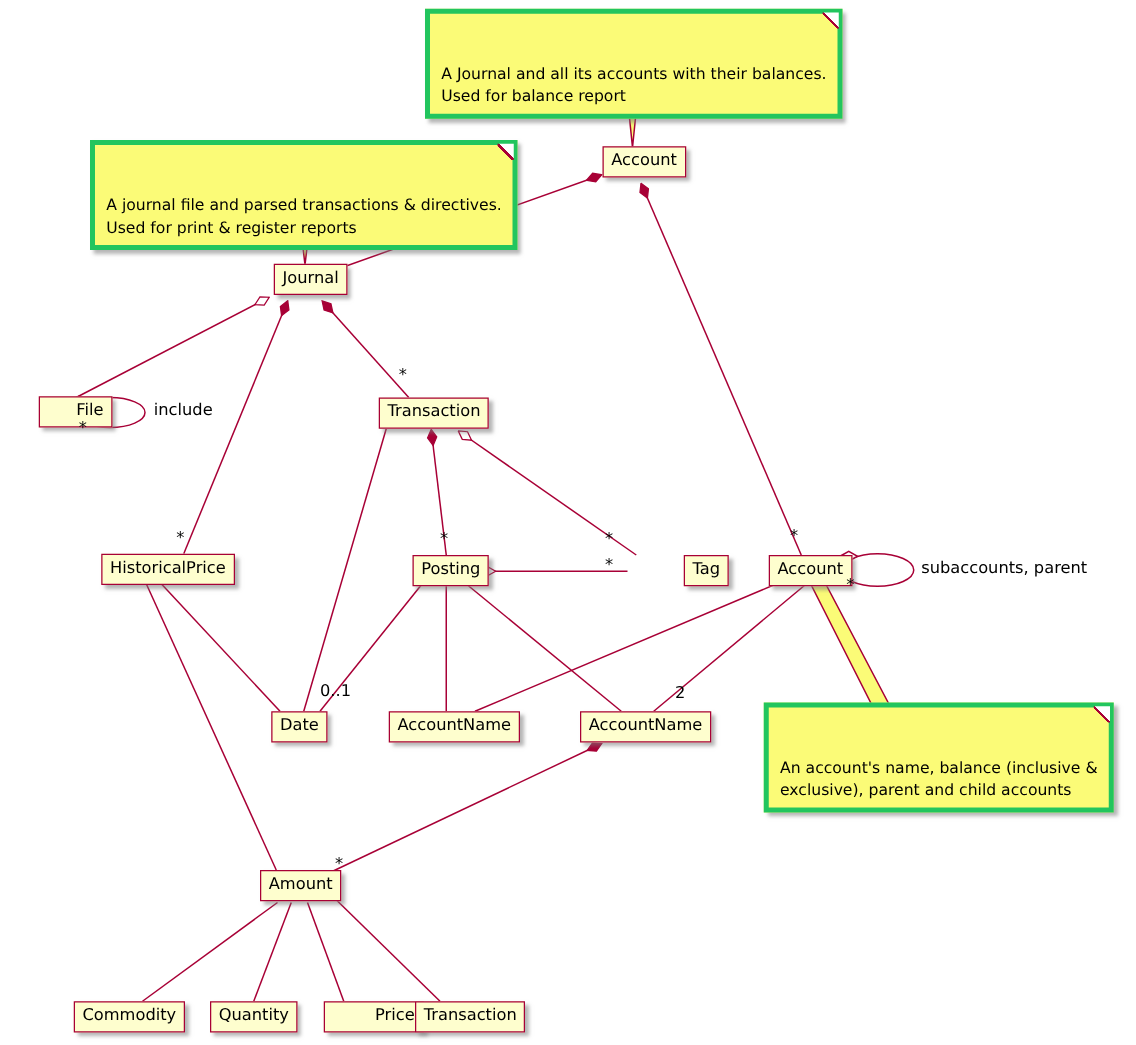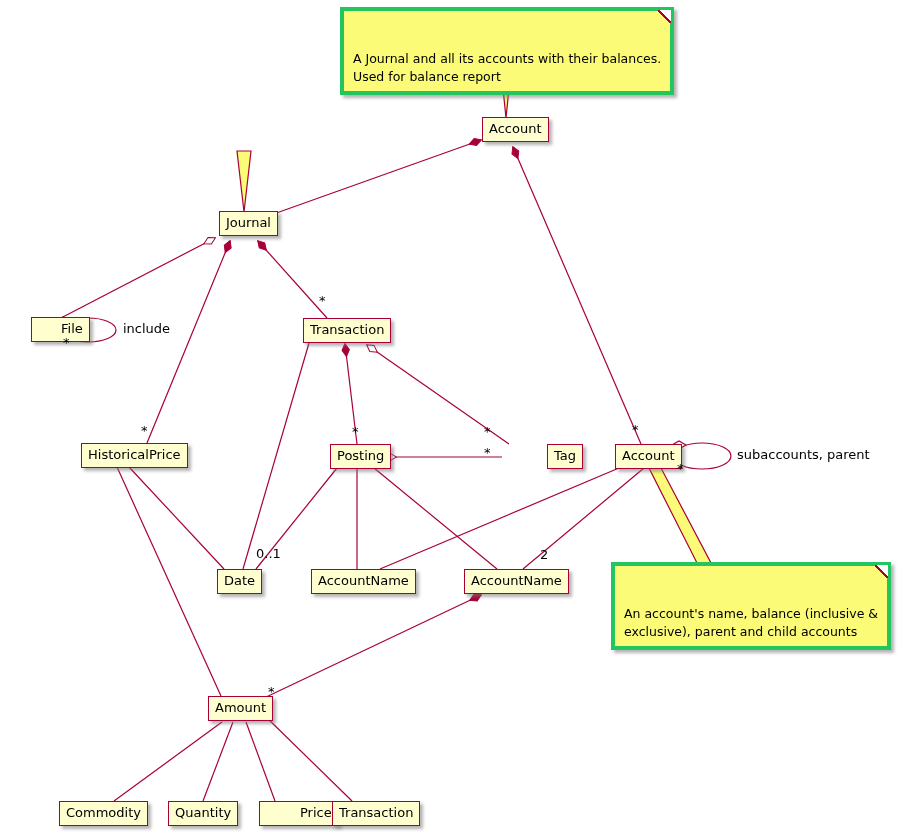--- a/index.html
+++ b/index.html
@@ -87,20 +87,25 @@
       <ellipse cx="702" cy="456" rx="29" ry="13"></ellipse>
       <polygon points="672,445 679,441 686,445 679,449" fill="#ffffff" stroke="#A80036"></polygon>
     </g>
   </svg>
 
   <div class="note" style="left:340px;top:7px;">
     <span class="note-fold"></span>
     <span>A Journal and all its accounts with their balances.
 Used for balance report</span>
   </div>
+  <div class="note" style="left:72px;top:112px;">
+    <span class="note-fold"></span>
+    <span>A journal file and parsed transactions &amp; directives.
+Used for print &amp; register reports</span>
+  </div>
   <div class="note" style="left:611px;top:562px;">
     <span class="note-fold"></span>
     <span>An account's name, balance (inclusive &amp;
 exclusive), parent and child accounts</span>
   </div>
 
   <div class="uml-class" style="left:482px;top:117px;">Account</div>
   <div class="uml-class" style="left:219px;top:211px;">Journal</div>
   <div class="uml-class" style="left:31px;top:317px;padding-left:29px;">File</div>
   <div class="uml-class" style="left:303px;top:318px;">Transaction</div>

